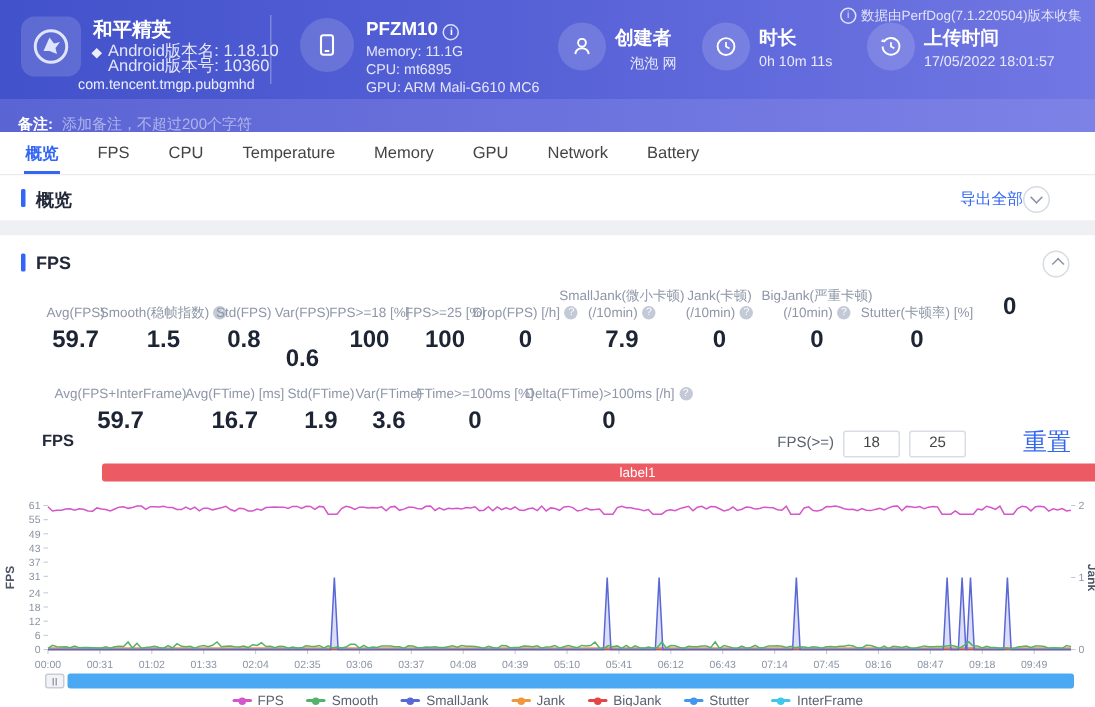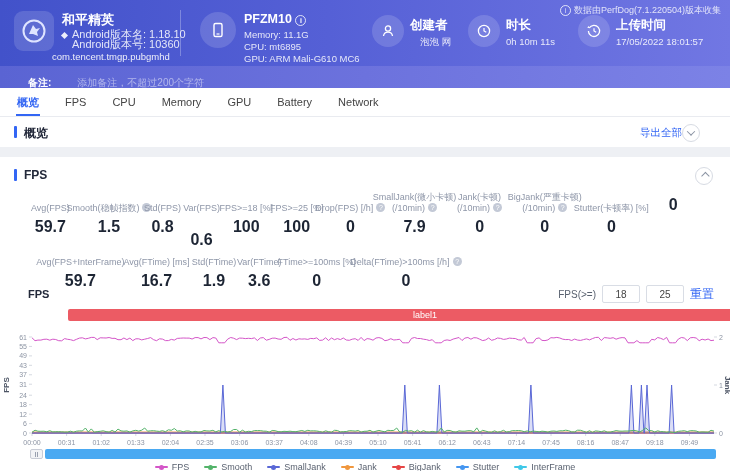--- a/index.html
+++ b/index.html
@@ -29,21 +29,21 @@
   .up-t{left:616px;top:17px;} .up-v{left:616px;top:36px;}
   .meta{position:absolute;right:9px;top:4px;font-size:9px;color:rgba(255,255,255,0.8);display:flex;align-items:center;gap:3px;justify-content:center;}
   .i-ic{display:inline-flex;align-items:center;justify-content:center;width:9px;height:9px;border:1px solid rgba(255,255,255,0.8);
         border-radius:50%;font-size:7px;line-height:9px;font-style:normal;}
   .i-gray{display:inline-flex;align-items:center;justify-content:center;width:9px;height:9px;background:#c3c9d6;color:#fff;
         border-radius:50%;font-size:7px;line-height:9px;font-style:normal;margin-left:3px;vertical-align:1px;}
 
   
   .note{position:absolute;left:0;top:66px;width:730px;height:34px;
         background:linear-gradient(90deg,#5a64d3 0%,#6c72dd 50%,#7c82e6 100%);
-        display:flex;align-items:center;padding-left:28px;box-sizing:border-box;color:#fff;gap:20px;}
+        display:flex;align-items:center;padding-left:12px;box-sizing:border-box;color:#fff;}
   .note b{font-size:10px;margin-right:6px;}
   .note span{font-size:10px;color:rgba(255,255,255,0.5);}
 
   
   .tabbar{position:absolute;left:0;top:88px;width:730px;height:29px;background:#fff;
         border-bottom:1px solid #e9ebf0;display:flex;align-items:stretch;padding-left:4px;box-sizing:border-box;}
   .tab{display:flex;align-items:center;padding:0 13px;font-size:11px;color:#444;cursor:pointer;position:relative;}
   .tab.active{color:#3366f4;font-weight:bold;}
   .tab.active:after{content:"";position:absolute;left:12px;right:12px;bottom:0;height:2px;background:#3366f4;}
 
@@ -74,21 +74,21 @@
   .stat-value{margin-top:5px;font-size:16px;font-weight:bold;color:#1d2534;}
   .spacer{flex-grow:280;}
 
   
   .chart-hdr{position:absolute;left:0;top:128px;width:730px;height:20px;}
   .chart-title{position:absolute;left:28px;top:3px;font-size:11px;font-weight:bold;color:#23293a;}
   .ctrl{position:absolute;right:16px;top:0;display:flex;align-items:center;gap:6px;}
   .ctrl label{font-size:10px;color:#5a6270;}
   .ctrl input{width:36px;height:16px;border:1px solid #d9dde5;border-radius:2px;text-align:center;
         font-size:10px;color:#444;font-family:inherit;padding:0;}
-  .reset{font-size:12px;color:#3366f4;cursor:pointer;}
+  .reset{font-size:16px;color:#3366f4;cursor:pointer;margin-left:32px;}
   .banner{position:absolute;left:68px;top:152px;width:714px;height:12px;background:#ec5b64;border-radius:2px;
         color:#fff;font-size:9px;line-height:12px;text-align:center;}
   .chart-svg{position:absolute;left:0;top:166px;display:block;}
 
   
   .scroll{position:absolute;left:0;top:292px;width:730px;height:10px;}
   .sc-handle{position:absolute;left:30px;top:0;width:13px;height:10px;background:#f2f3f6;border:1px solid #c8ccd6;
         border-radius:2px;box-sizing:border-box;display:flex;align-items:center;justify-content:center;gap:1px;cursor:pointer;}
   .sc-handle i{width:1px;height:5px;background:#9aa1b0;}
   .sc-bar{position:absolute;left:45px;right:14px;top:0;height:10px;background:#4aa9f2;border-radius:2px;cursor:pointer;}
@@ -168,24 +168,25 @@
 
   <div class="note">
     <b>备注:</b>
     <span>添加备注，不超过200个字符</span>
   </div>
 
   <nav class="tabbar">
       <div class="tab active">概览</div>
       <div class="tab">FPS</div>
       <div class="tab">CPU</div>
+      <div class="tab">Temperature</div>
       <div class="tab">Memory</div>
       <div class="tab">GPU</div>
+      <div class="tab">Network</div>
       <div class="tab">Battery</div>
-      <div class="tab">Network</div>
     </nav>
 
   <div class="ovrow">
     <span class="secbar"></span>
     <span class="sectitle">概览</span>
     <span class="export">导出全部</span>
     <span class="cbtn ov-cbtn">
         <i class="chev down"></i>
       </span>
   </div>

